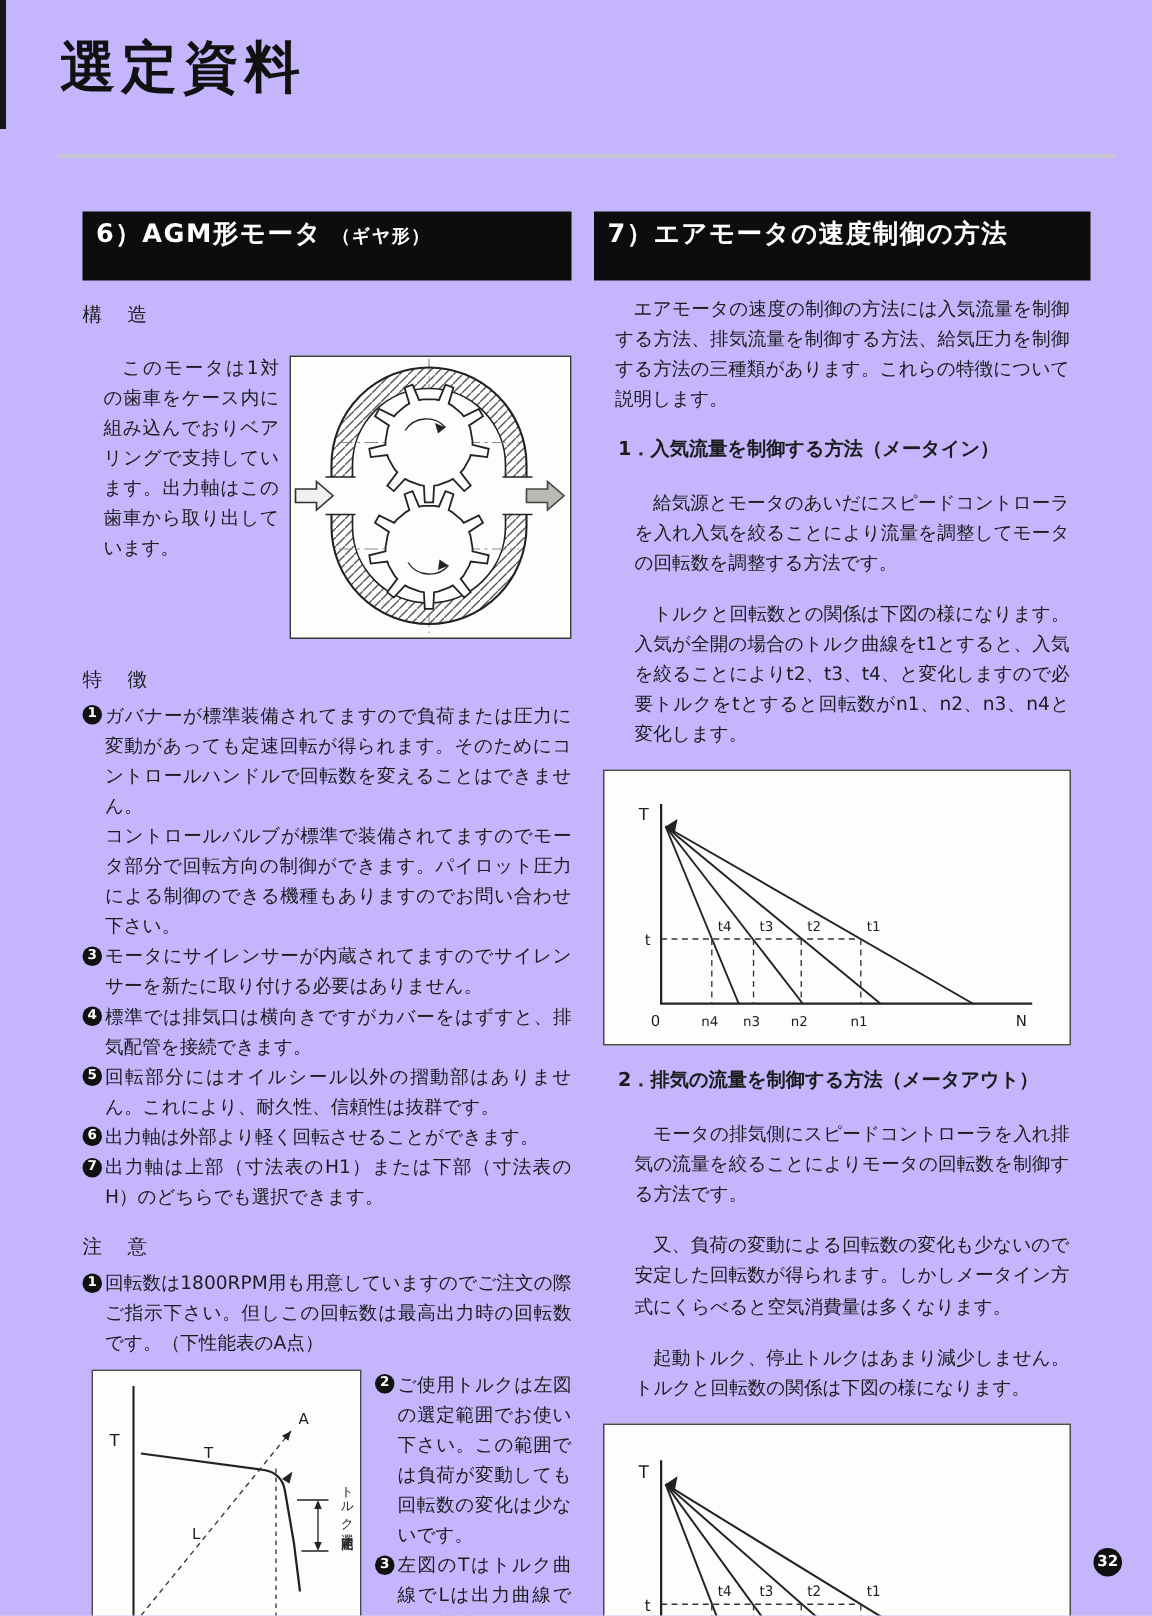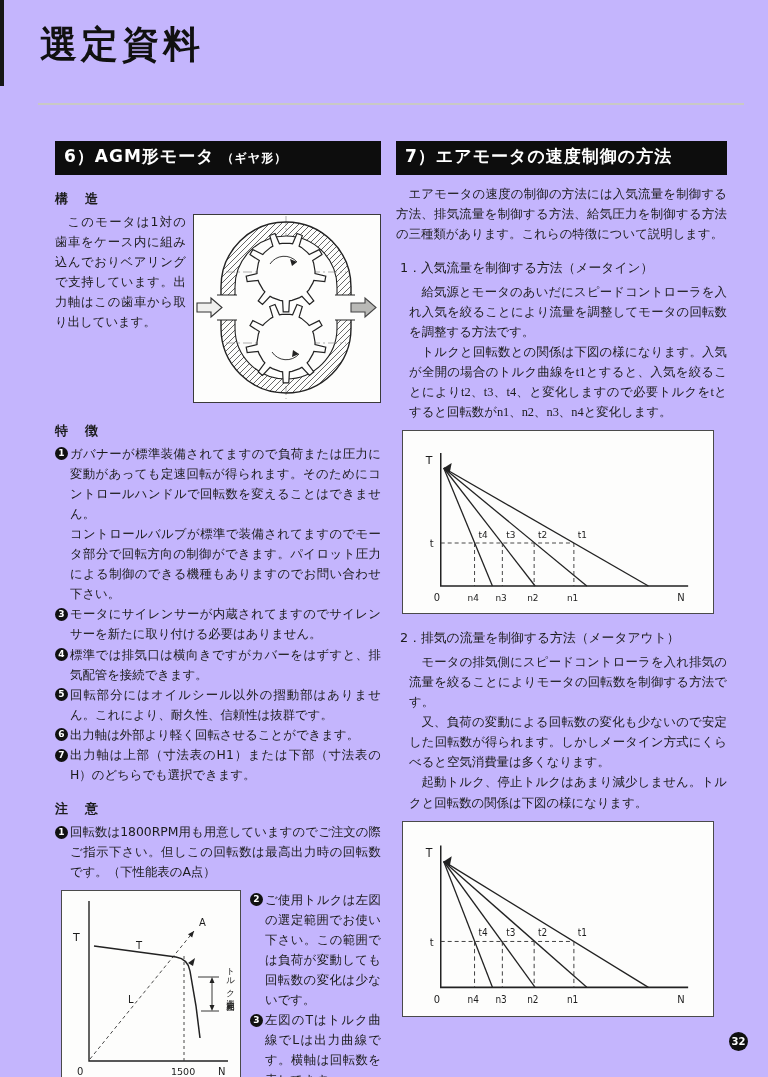--- a/index.html
+++ b/index.html
@@ -21,28 +21,28 @@
     font-size:37px;font-weight:bold;letter-spacing:4px;color:#111;
   }
   .title-rule{position:absolute;left:38px;top:103px;width:706px;height:2px;background:#c9c9c5;}
 
   .col{position:absolute;top:141px;font-size:12.4px;line-height:1.62;text-align:justify;}
   .col-left{left:55px;width:326px;}
   .col-right{left:396px;width:331px;}
 
   .secbar{
     background:#0d0d0d;color:#fff;
-    padding:2px 9px 4px 9px;
+    padding:2px 9px 16px 9px;
     font-weight:bold;font-size:17px;letter-spacing:1px;
     white-space:nowrap;
   }
   .secbar .small{font-size:12px;font-weight:bold;}
 
-  .subhead{font-weight:bold;font-size:13px;letter-spacing:2px;margin:13px 0 3px 0;}
-  p.body{margin:0;text-indent:1em;}
+  .subhead{font-weight:normal;font-size:13px;letter-spacing:2px;margin:13px 0 3px 0;}
+  p.body{margin:14px;text-indent:1em;}
 
   .figure-gear{
     float:right;width:186px;height:187px;
     border:1px solid #3a3a3a;background:#fdfdfc;
     margin:2px 0 4px 7px;
   }
 
   .blist{margin:2px 0 0 0;}
   .bitem{position:relative;padding-left:15px;margin:0;}
   .bul{
@@ -53,22 +53,22 @@
   }
   .note-row{display:flex;margin-top:7px;}
   .chart-perf{
     position:relative;
     width:178px;height:196px;flex:0 0 auto;
     border:1px solid #4a4a4a;background:#fdfdfc;
     margin-left:6px;
   }
   .note-side{width:138px;margin-left:9px;}
 
-  .m-head{font-weight:normal;font-size:12.8px;margin:14px 0 3px 4px;}
-  .m-body{padding-left:13px;font-family:Liberation Serif, serif;}
+  .m-head{font-weight:bold;font-size:12.8px;margin:14px 0 3px 16px;}
+  .m-body{padding-left:13px;}
   .chart-fan{
     width:310px;border:1px solid #4a4a4a;background:#fdfdfc;
     margin:8px 0 4px 6px;
   }
   .vtext{
     position:absolute;right:3px;top:70px;
     writing-mode:vertical-rl;
     font-size:8.5px;letter-spacing:1px;color:#222;
   }
   .page-num{

